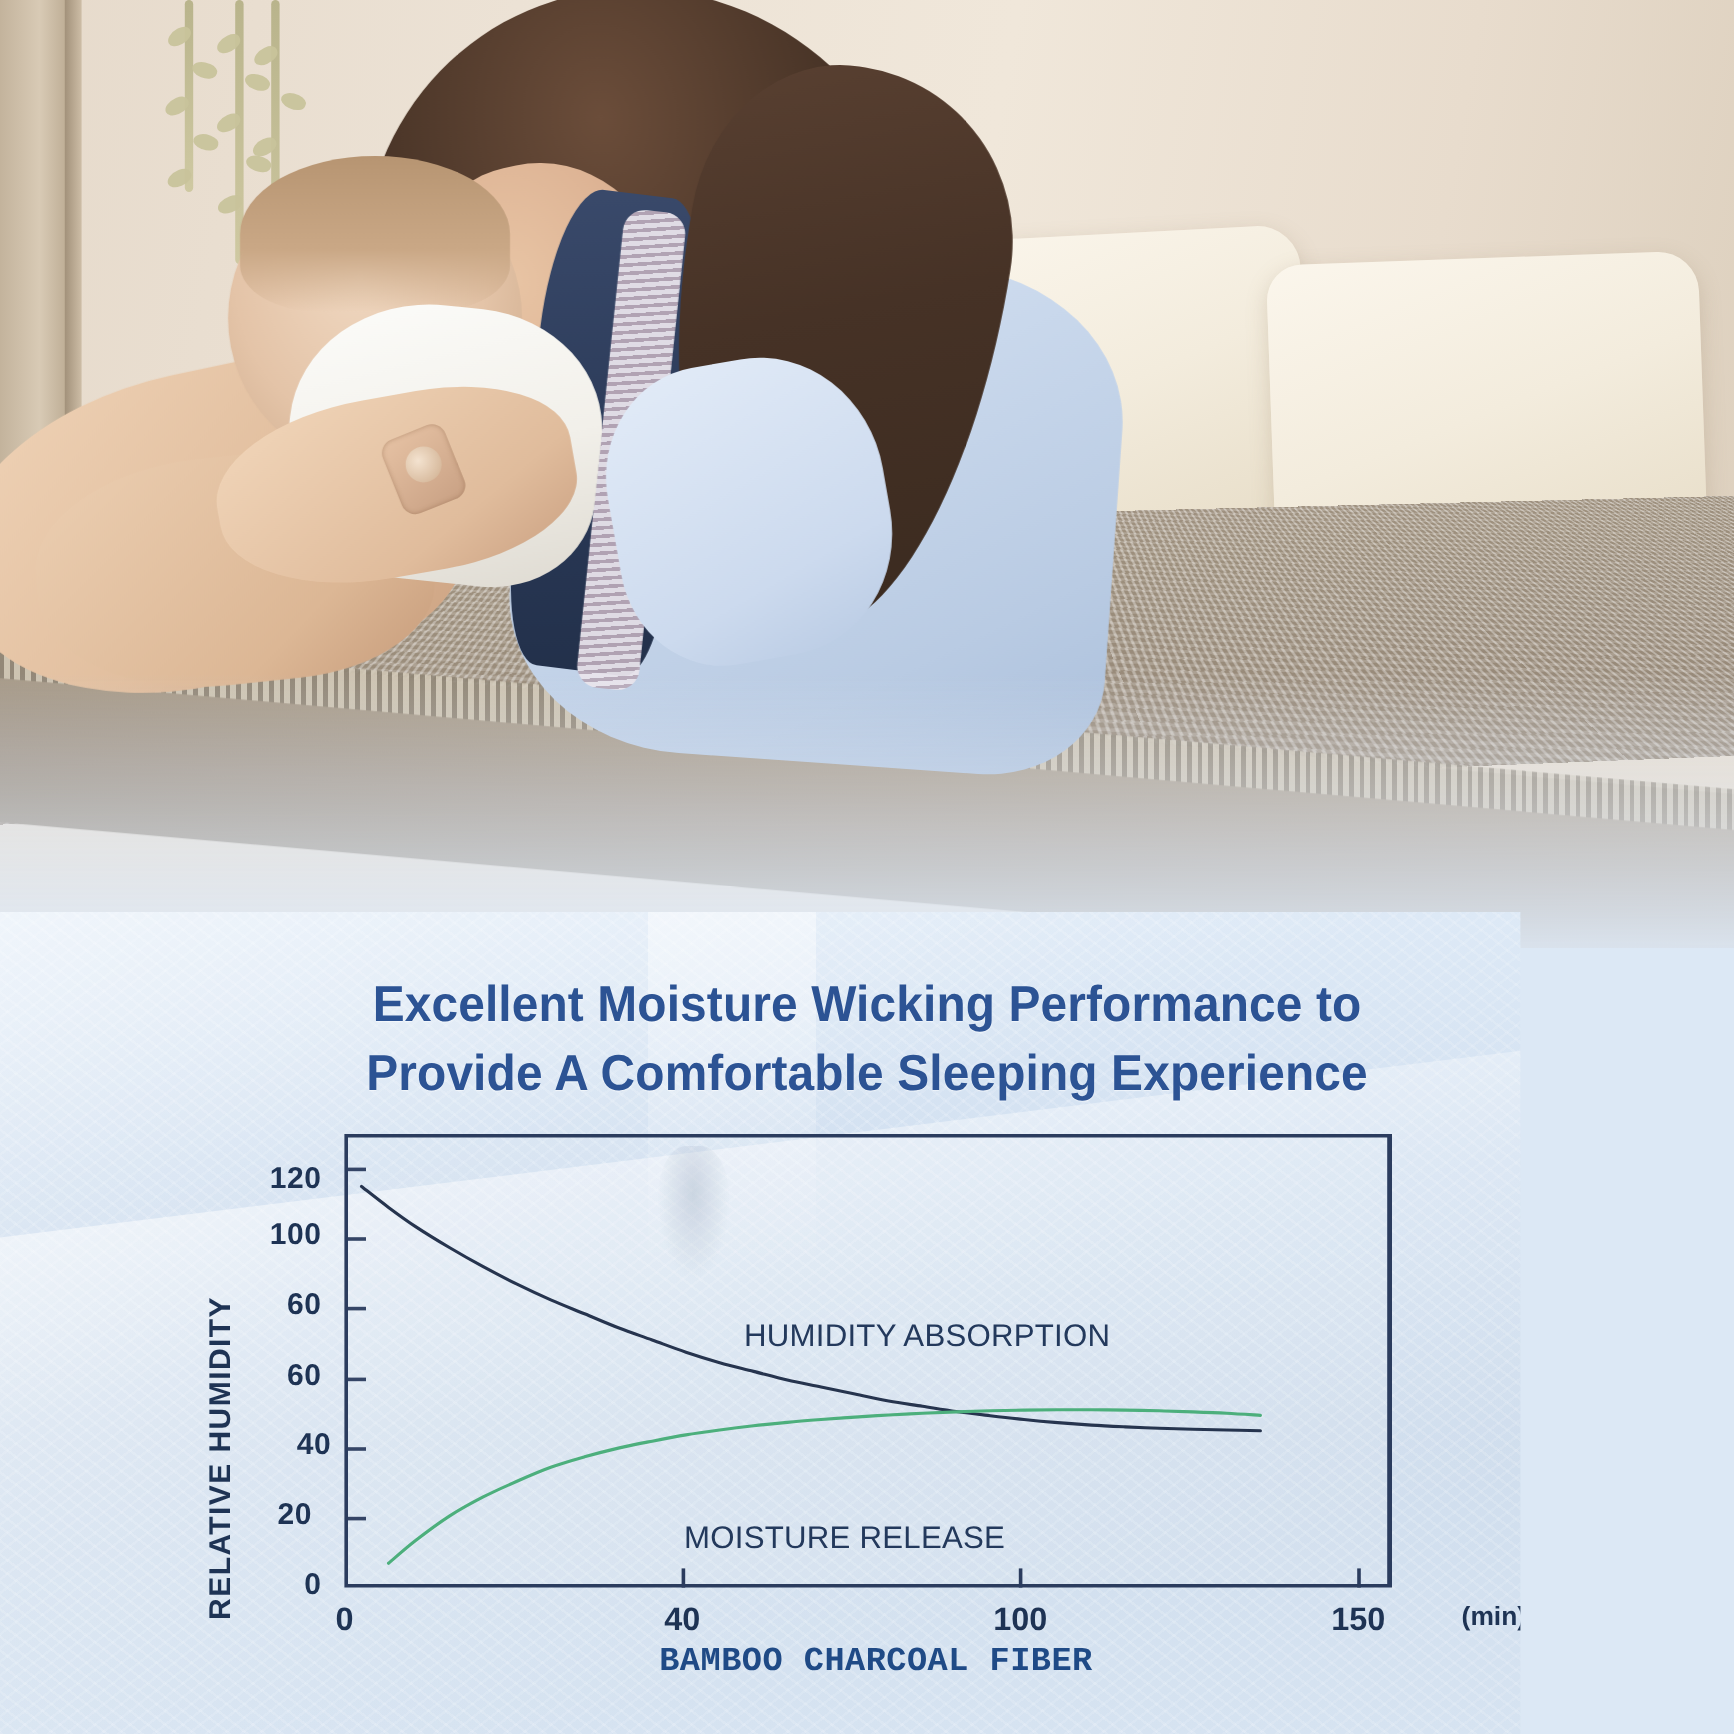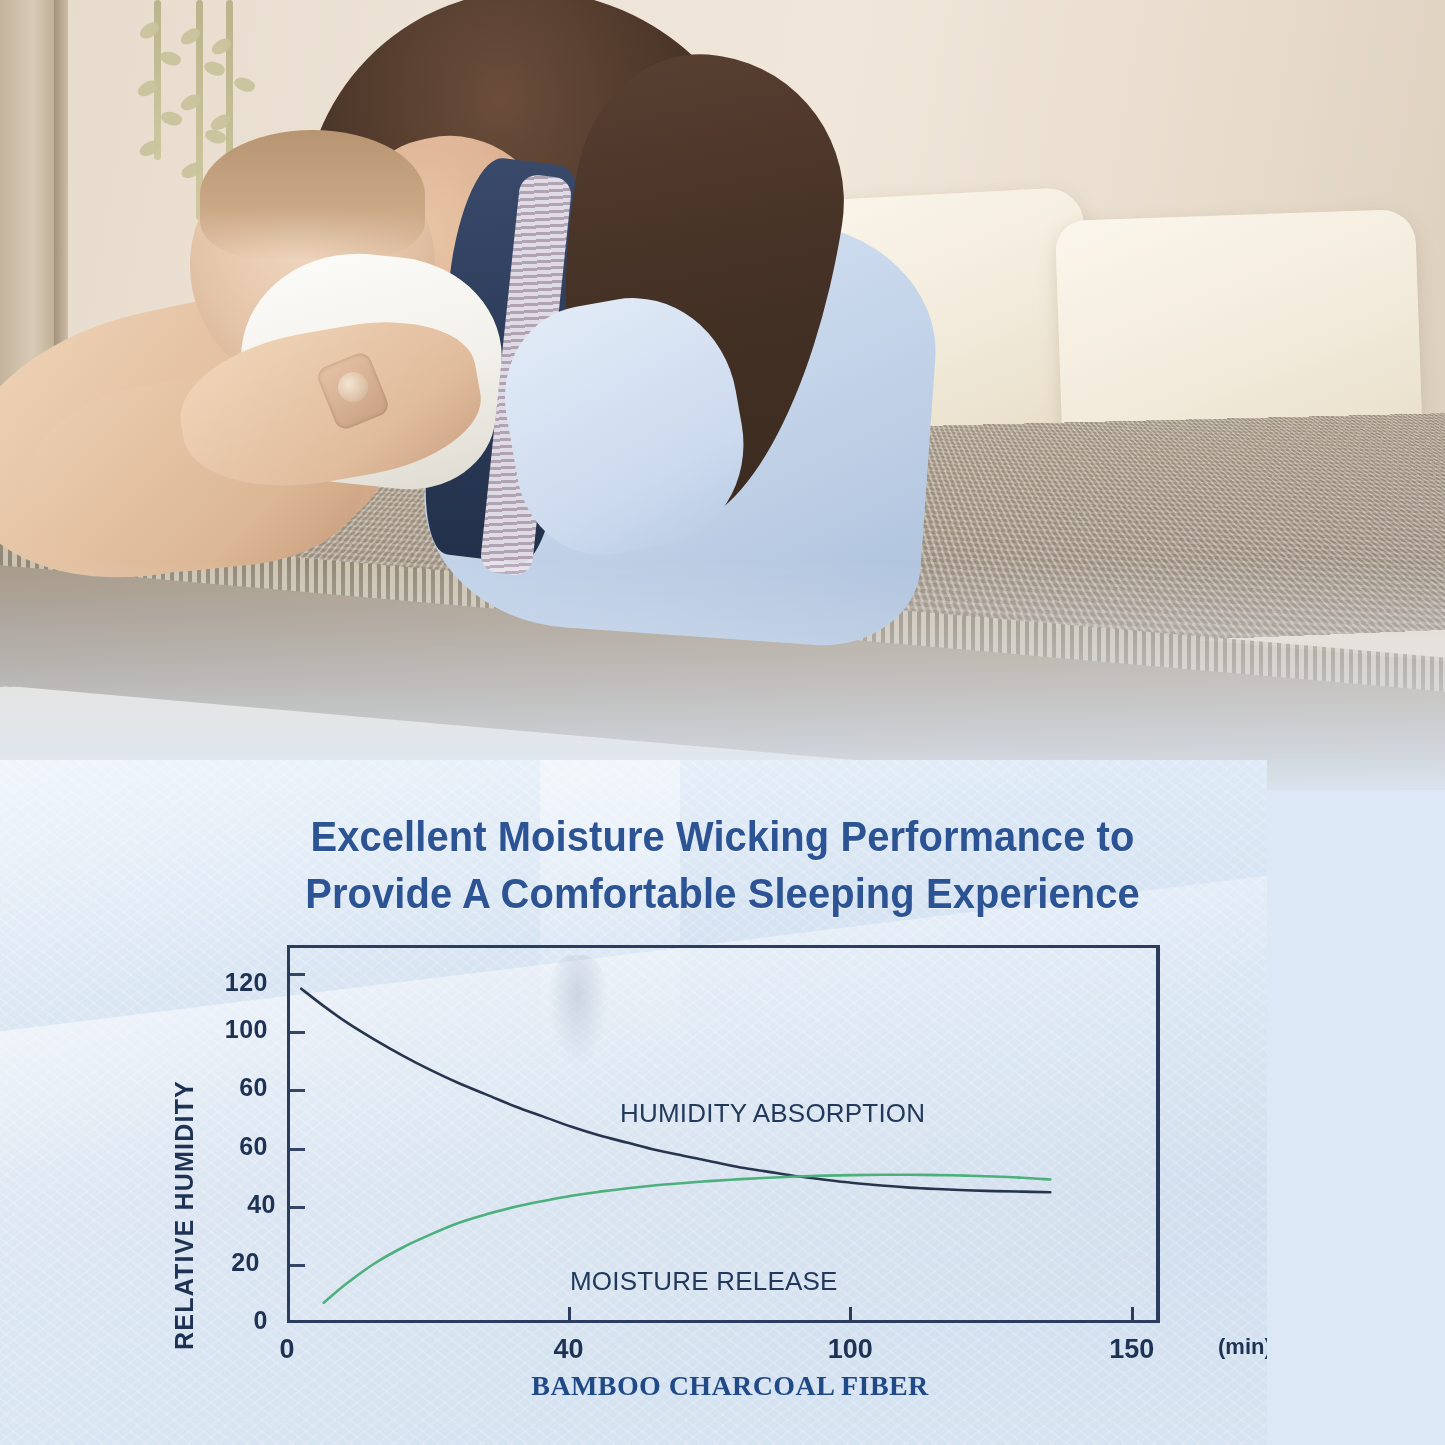--- a/index.html
+++ b/index.html
@@ -283,21 +283,21 @@
     font-family: "Liberation Sans Narrow","Liberation Sans", sans-serif;
   }
   #x-axis-title {
     position: absolute;
     left: 0; top: 440px; width: 1140px;
     text-align: center;
     color: #1f4a86;
     font-size: 28px;
     font-weight: bold;
     letter-spacing: .4px;
-    font-family: Liberation Serif, serif;
+    font-family: Liberation Mono, monospace;
   }
   .series-label {
     position: absolute;
     color: #23395c;
     font-size: 26px;
     font-weight: normal;
     letter-spacing: .2px;
     font-family: "Liberation Sans", sans-serif;
     white-space: nowrap;
   }

